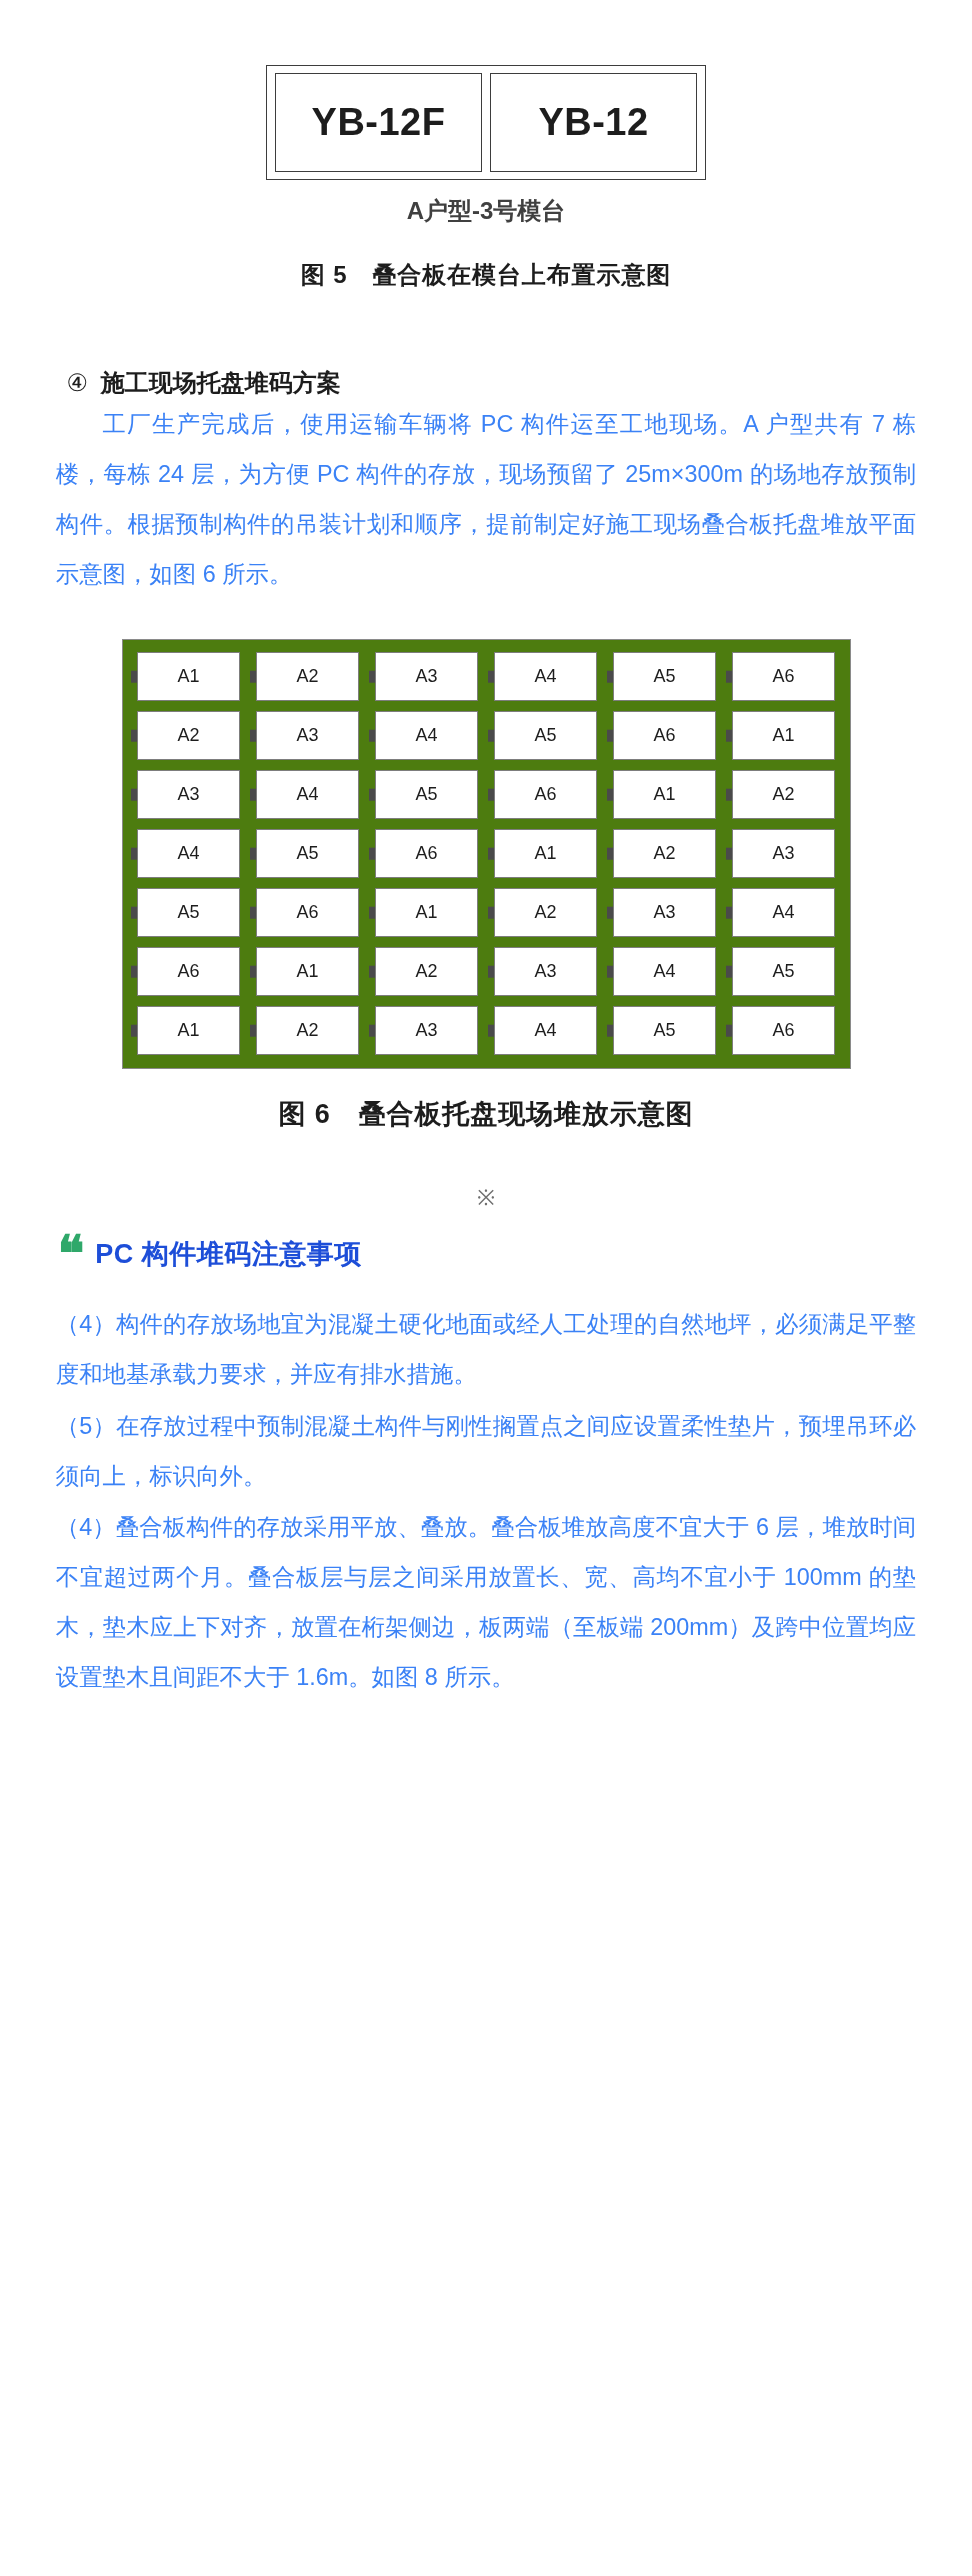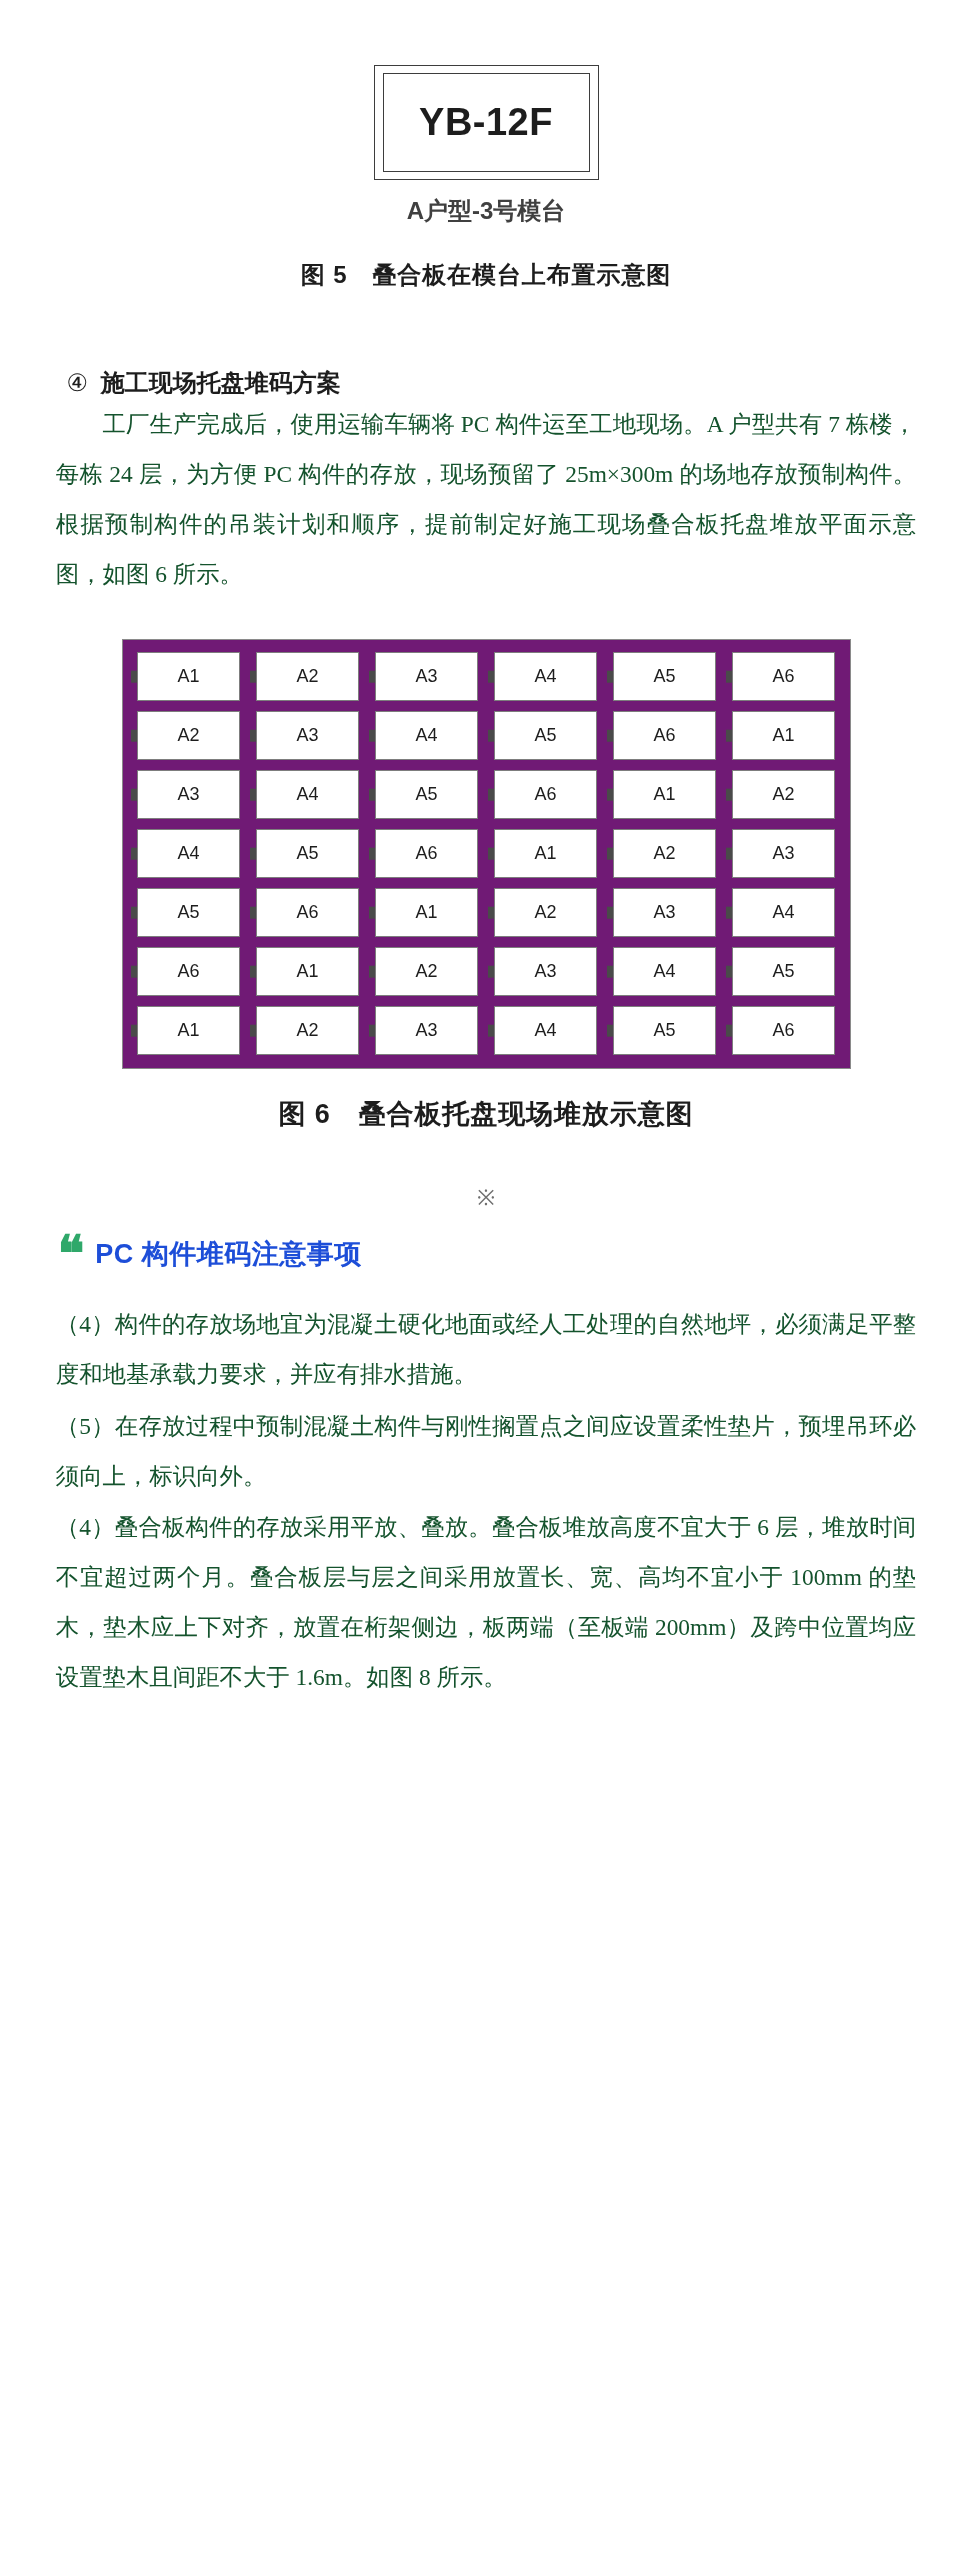--- a/index.html
+++ b/index.html
@@ -76,41 +76,40 @@
   }
   .circled {
     font-size: 24px;
     font-weight: 400;
   }
   p.para {
     margin: 0;
     padding: 0 1.8px;
     font-size: 23.4px;
     line-height: 50px;
-    color: #14532d;
+    color: #3b82f6;
     text-align: justify;
     text-justify: inter-ideograph;
-    font-family: Liberation Serif, serif;
   }
   p.indent {
     text-indent: 2em;
   }
   .gap-top-sm { margin-top: 20px; }
 
   
   .fig6-wrap {
     margin-top: 40px;
     display: flex;
     flex-direction: column;
     align-items: center;
   }
   .yard {
     position: relative;
     width: 729px;
-    background: #701a75;
+    background: #4d7c0f;
     border: 1.8px solid #8a8a8a;
     padding: 12.6px 14.4px;
     box-sizing: border-box;
   }
   .yard-row {
     display: flex;
     justify-content: space-between;
     margin-bottom: 10px;
     position: relative;
   }
@@ -185,20 +184,21 @@
   }
 </style>
 </head>
 <body>
 
 <div class="page">
 
   <div class="fig5-wrap">
     <div class="mold-table">
       <div class="mold-cell">YB-12F</div>
+      <div class="mold-cell">YB-12</div>
     </div>
     <div class="mold-caption">A户型-3号模台</div>
     <div class="fig-title">图 5　叠合板在模台上布置示意图</div>
   </div>
 
   <div class="section-head">
     <span class="circled">④</span>
     <span>施工现场托盘堆码方案</span>
   </div>
 

